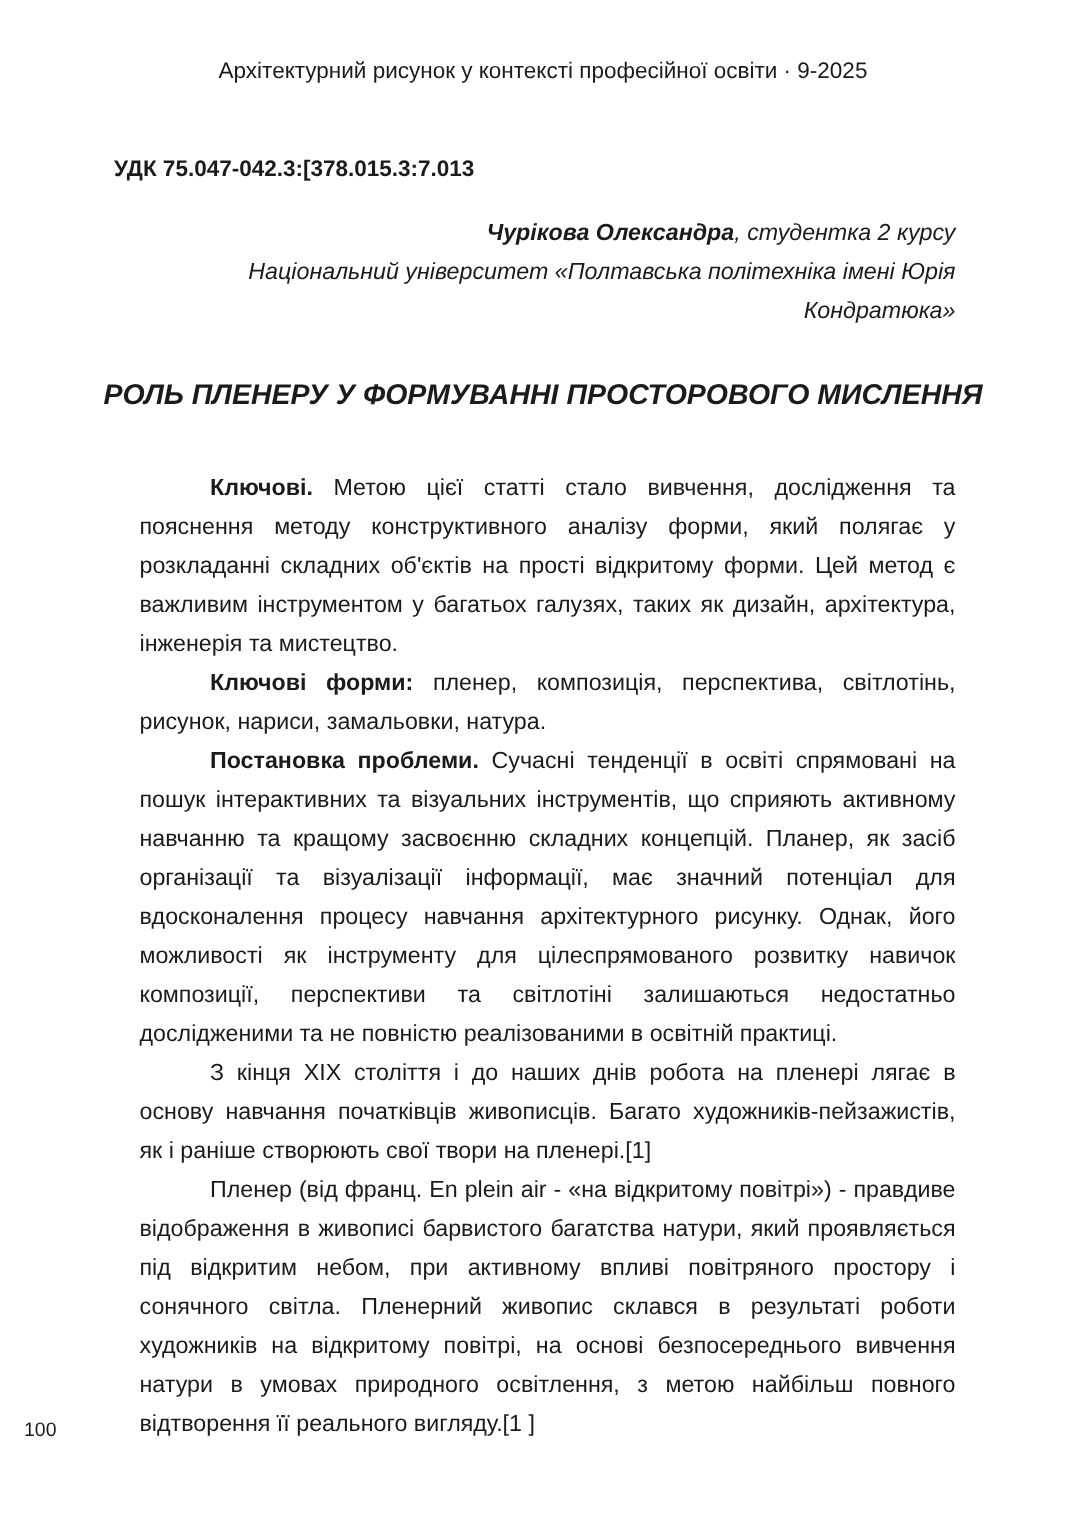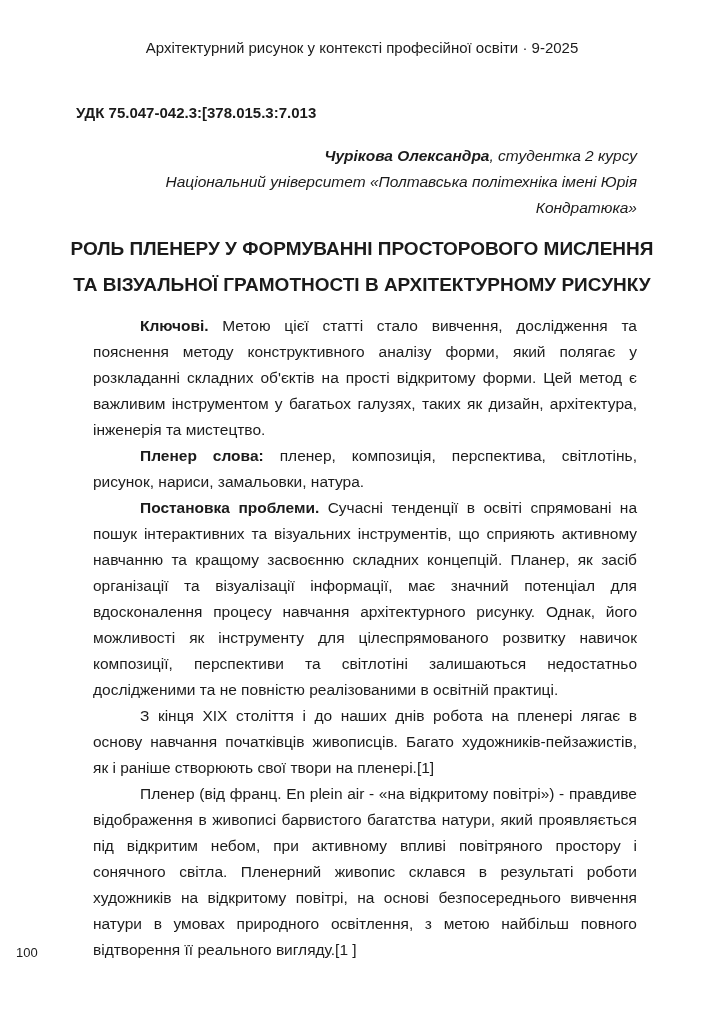--- a/index.html
+++ b/index.html
@@ -43,25 +43,26 @@
     font-style: italic;
     font-size: 15.5px;
     line-height: 26px;
   }
   .author-name { font-weight: bold; }
   .article-title {
     position: absolute;
     top: 231px;
     left: 44px;
     right: 44px;
-    margin: 0;
+    margin: 15px;
     text-align: center;
     font-size: 19px;
     font-weight: bold;
     line-height: 36px;
+    font-style: italic;
   }
   .title-line { display: block; }
   .article-body {
     position: absolute;
     top: 313px;
     left: 93px;
     right: 87px;
     font-size: 15.5px;
     line-height: 26px;
     text-align: justify;
@@ -90,26 +91,25 @@
 
   <div class="udc">УДК 75.047-042.3:[378.015.3:7.013</div>
 
   <div class="authors">
     <div class="author-line"><span class="author-name">Чурікова Олександра</span><span class="author-role">, студентка 2 курсу</span></div>
     <div class="affiliation">Національний університет «Полтавська політехніка імені Юрія Кондратюка»</div>
   </div>
 
   <h1 class="article-title">
     <span class="title-line">РОЛЬ ПЛЕНЕРУ У ФОРМУВАННІ ПРОСТОРОВОГО МИСЛЕННЯ</span>
-    <span class="title-line">ТА ВІЗУАЛЬНОЇ ГРАМОТНОСТІ В АРХІТЕКТУРНОМУ РИСУНКУ</span>
   </h1>
 
   <div class="article-body">
     <p class="para"><span class="lead">Ключові.</span><span> Метою цієї статті стало вивчення, дослідження та пояснення методу конструктивного аналізу форми, який полягає у розкладанні складних об'єктів на прості відкритому форми. Цей метод є важливим інструментом у багатьох галузях, таких як дизайн, архітектура, інженерія та мистецтво.</span></p>
-    <p class="para"><span class="lead">Пленер слова:</span><span> пленер, композиція, перспектива, світлотінь, рисунок, нариси, замальовки, натура.</span></p>
+    <p class="para"><span class="lead">Ключові форми:</span><span> пленер, композиція, перспектива, світлотінь, рисунок, нариси, замальовки, натура.</span></p>
     <p class="para"><span class="lead">Постановка проблеми.</span><span> Сучасні тенденції в освіті спрямовані на пошук інтерактивних та візуальних інструментів, що сприяють активному навчанню та кращому засвоєнню складних концепцій. Планер, як засіб організації та візуалізації інформації, має значний потенціал для вдосконалення процесу навчання архітектурного рисунку. Однак, його можливості як інструменту для цілеспрямованого розвитку навичок композиції, перспективи та світлотіні залишаються недостатньо дослідженими та не повністю реалізованими в освітній практиці.</span></p>
     <p class="para"><span class="lead"></span><span>З кінця XIX століття і до наших днів робота на пленері лягає в основу навчання початківців живописців. Багато художників-пейзажистів, як і раніше створюють свої твори на пленері.[1]</span></p>
     <p class="para"><span class="lead"></span><span>Пленер (від франц. En plein air - «на відкритому повітрі») - правдиве відображення в живописі барвистого багатства натури, який проявляється під відкритим небом, при активному впливі повітряного простору і сонячного світла. Пленерний живопис склався в результаті роботи художників на відкритому повітрі, на основі безпосереднього вивчення натури в умовах природного освітлення, з метою найбільш повного відтворення її реального вигляду.[1 ]</span></p>
   </div>
 
   <div class="page-number">100</div>
 
 </div>
 
 </body></html>

